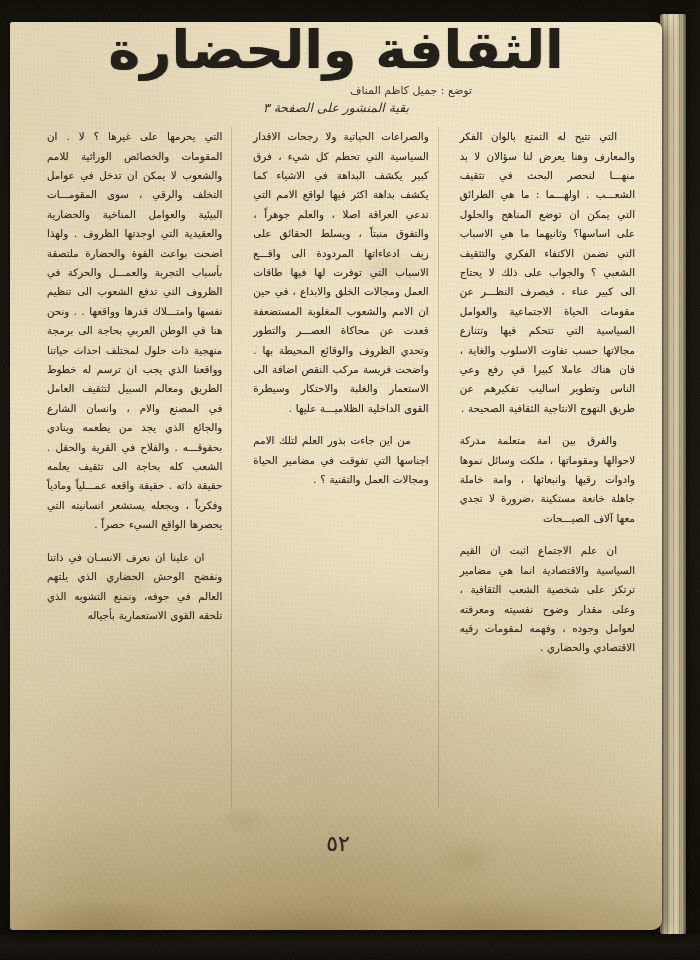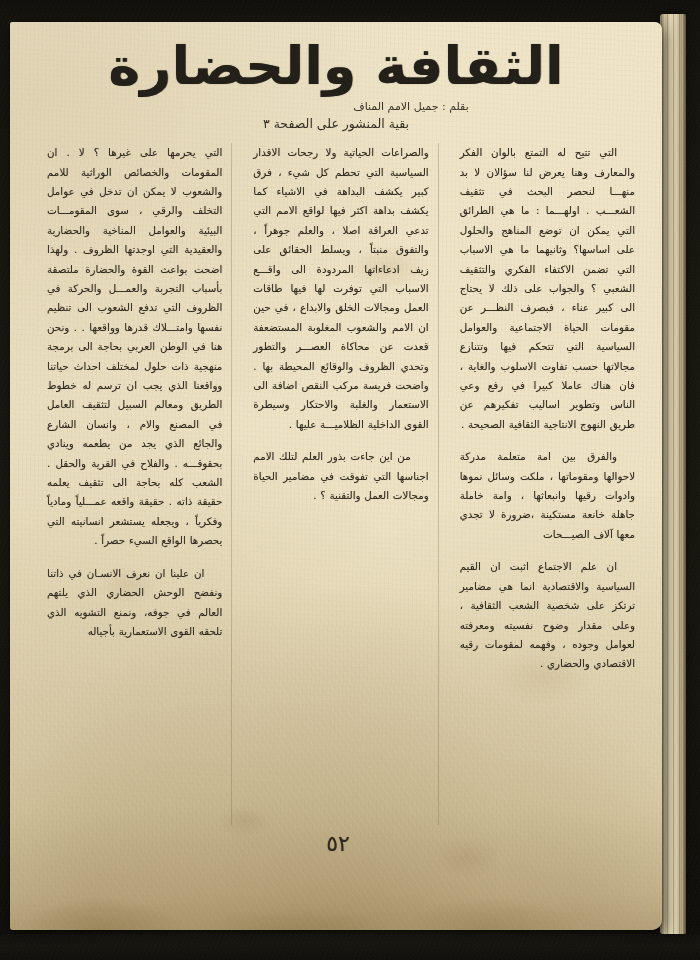--- a/index.html
+++ b/index.html
@@ -123,21 +123,21 @@
   .sheet-inner {
     position: relative;
     z-index: 2;
     width: 100%;
     height: 100%;
   }
 
   
   .masthead {
     text-align: center;
-    padding-top: 16px;
+    padding-top: 0;
   }
   .article-title {
     font-family: "DejaVu Sans", "Liberation Sans", sans-serif;
     font-size: 52px;
     line-height: 1.08;
     font-weight: 700;
     color: #23201a;
     letter-spacing: .5px;
     text-shadow:
       0 0 1px rgba(35,32,26,.55),
@@ -149,20 +149,21 @@
     font-size: 11px;
     color: #3a342a;
     direction: rtl;
     padding-left: 150px;
   }
   .continued {
     margin-top: 3px;
     font-size: 12.5px;
     color: #332e25;
     direction: rtl;
+    font-style: italic;
   }
 
   
   .columns {
     display: flex;
     flex-direction: row;
     gap: 0;
     margin-top: 12px;
     padding: 0 18px 0 16px;
     direction: rtl;
@@ -228,21 +229,21 @@
 
   <div class="top-shadow"></div>
 
   <div class="page-edges"></div>
 
   <div class="sheet">
     <div class="sheet-inner">
 
       <div class="masthead">
         <div class="article-title">الثقافة والحضارة</div>
-        <div class="byline">بقلم : جميل الامم المناف</div>
+        <div class="byline">توضع : جميل كاظم المناف</div>
         <div class="continued">بقية المنشور على الصفحة ٣</div>
       </div>
 
       <div class="columns">
 
         <div class="col divider-left">
           <p class="para">التي تتيح له التمتع بالوان الفكر والمعارف وهنا يعرض لنا سؤالان لا بد منهـــا لنحصر البحث في تثقيف الشعـــب . اولهـــما : ما هي الطرائق التي يمكن ان توضع المناهج والحلول على اساسها؟ وثانيهما ما هي الاسباب التي تضمن الاكتفاء الفكري والتثقيف الشعبي ؟ والجواب على ذلك لا يحتاج الى كبير عناء ، فبصرف النظـــر عن مقومات الحياة الاجتماعية والعوامل السياسية التي تتحكم فيها وتتنازع مجالاتها حسب تفاوت الاسلوب والغاية ، فان هناك عاملا كبيرا في رفع وعي الناس وتطوير اساليب تفكيرهم عن طريق النهوج الانتاجية الثقافية الصحيحة .</p>
           <p class="para">والفرق بين امة متعلمة مدركة لاحوالها ومقوماتها ، ملكت وسائل نموها وادوات رقيها وانبعاثها ، وامة خاملة جاهلة خانعة مستكينة ،ضرورة لا تجدي معها آلاف الصيـــحات</p>
           <p class="para">ان علم الاجتماع اثبت ان القيم السياسية والاقتصادية انما هي مضامير ترتكز على شخصية الشعب الثقافية ، وعلى مقدار وضوح نفسيته ومعرفته لعوامل وجوده ، وفهمه لمقومات رقيه الاقتصادي والحضاري .</p>
         </div>

